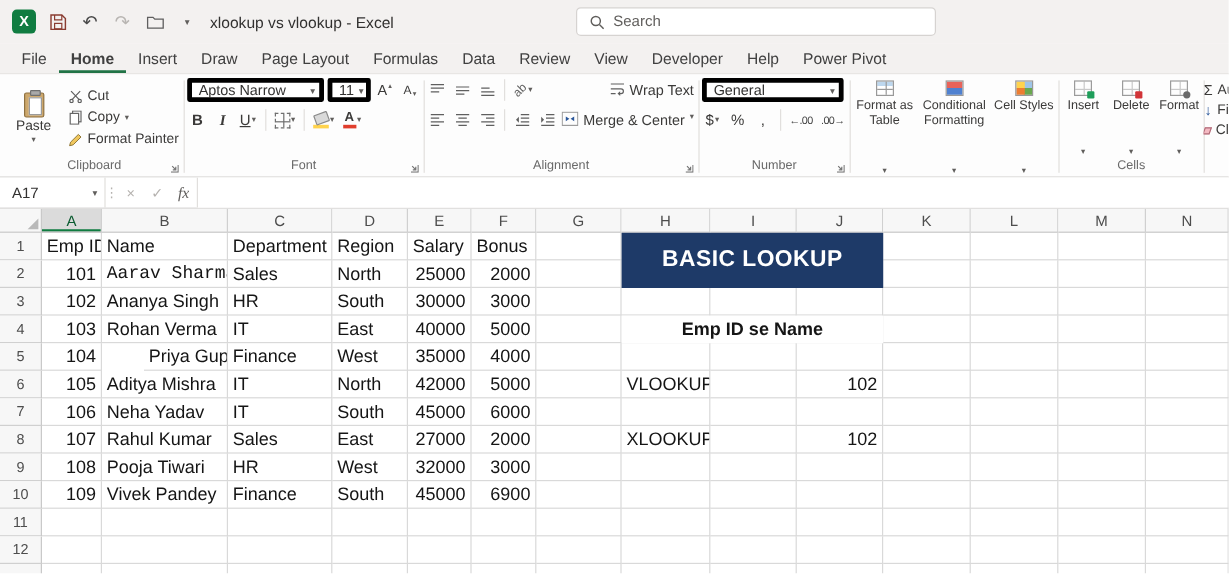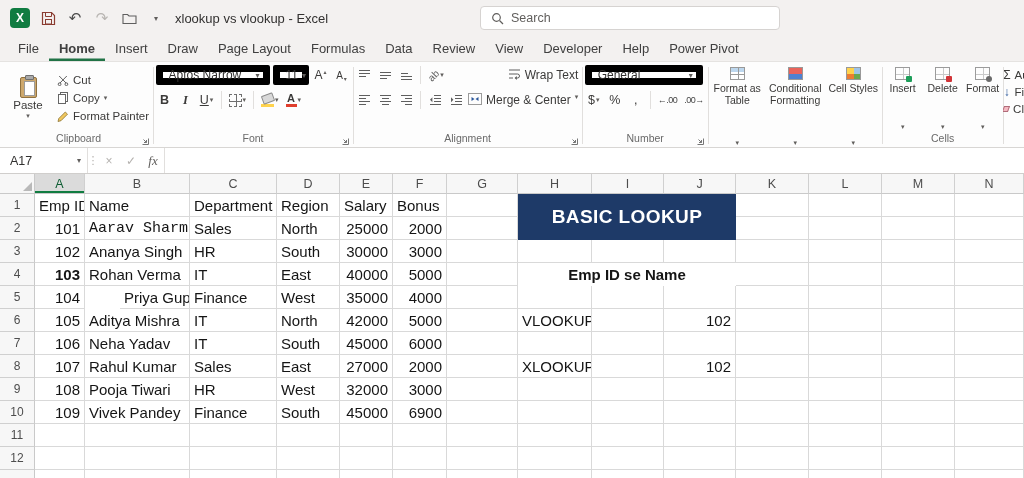--- a/index.html
+++ b/index.html
@@ -38,21 +38,21 @@
   .bb-caret{font-size:7px;color:#605e5c}
   .scol{display:flex;flex-direction:column;justify-content:center;gap:1px}
   .sbtn{height:17px;display:flex;align-items:center;gap:4px;font-size:11.5px;color:#3b3a39;padding:0 2px;white-space:nowrap}
   .mini-caret{font-size:7px;color:#605e5c}
   .sico{display:flex;align-items:center;justify-content:center;width:13px}
 
   .ico-paste{width:17px;height:21px;background:#cda86d;border:1px solid #8f7140;border-radius:2px;position:relative}
   .ico-paste::before{content:"";position:absolute;left:4px;top:-3px;width:7px;height:3px;background:#a9a9a9;border:1px solid #6f6f6f;border-radius:1px}
   .ico-paste::after{content:"";position:absolute;left:3px;top:3px;width:9px;height:13px;background:#fff;border:1px solid #9b9b9b}
 
-  .combo{height:20px;border:7px solid #000000;background:#fff;font-size:12px;display:flex;align-items:center;padding:0 3px 0 6px;border-radius:2px;color:#323130;white-space:nowrap}
+  .combo{height:20px;border:4px solid #000000;background:#fff;font-size:12px;display:flex;align-items:center;padding:0 3px 0 6px;border-radius:2px;color:#323130;white-space:nowrap}
   .cmb{margin-left:auto;font-size:8px;color:#605e5c;padding-left:4px}
   .w112{width:114px}
   .w34{width:36px}
   .w118{width:118px}
 
   .ibtn{height:20px;min-width:18px;display:flex;align-items:center;justify-content:center;font-size:12.5px;color:#3b3a39;padding:0 2px;border-radius:2px;gap:1px}
   .ibtn.b{font-weight:700}
   .ibtn.i{font-family:"Liberation Serif",serif;font-style:italic;font-weight:700}
   .uu{text-decoration:underline}
   .fA{font-size:12px}
@@ -528,21 +528,21 @@
       <div class="cell al-r" style="grid-area: 4 / 7;">3000</div>
       <div class="cell al-l" style="grid-area: 4 / 8;"></div>
       <div class="cell al-l" style="grid-area: 4 / 9;"></div>
       <div class="cell al-l" style="grid-area: 4 / 10;"></div>
       <div class="cell al-l" style="grid-area: 4 / 11;"></div>
       <div class="cell al-l" style="grid-area: 4 / 12;"></div>
       <div class="cell al-l" style="grid-area: 4 / 13;"></div>
       <div class="cell al-l" style="grid-area: 4 / 14;"></div>
       <div class="cell al-l" style="grid-area: 4 / 15;"></div>
       <div class="row-h" style="grid-area: 5 / 1;">4</div>
-      <div class="cell al-r" style="grid-area: 5 / 2; font-weight: bold;">103</div>
+      <div class="cell al-r" style="grid-area: 5 / 2;">103</div>
       <div class="cell al-l" style="grid-area: 5 / 3;">Rohan Verma</div>
       <div class="cell al-l" style="grid-area: 5 / 4;">IT</div>
       <div class="cell al-l" style="grid-area: 5 / 5;">East</div>
       <div class="cell al-r" style="grid-area: 5 / 6;">40000</div>
       <div class="cell al-r" style="grid-area: 5 / 7;">5000</div>
       <div class="cell al-l" style="grid-area: 5 / 8;"></div>
       <div class="cell al-l" style="grid-area: 5 / 9;"></div>
       <div class="cell al-l" style="grid-area: 5 / 10;"></div>
       <div class="cell al-l" style="grid-area: 5 / 11;"></div>
       <div class="cell al-l" style="grid-area: 5 / 12;"></div>

